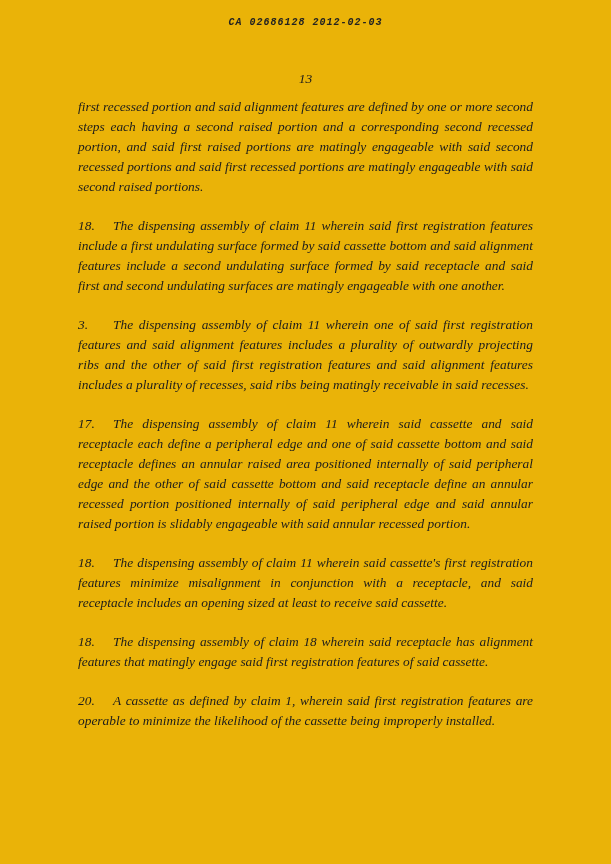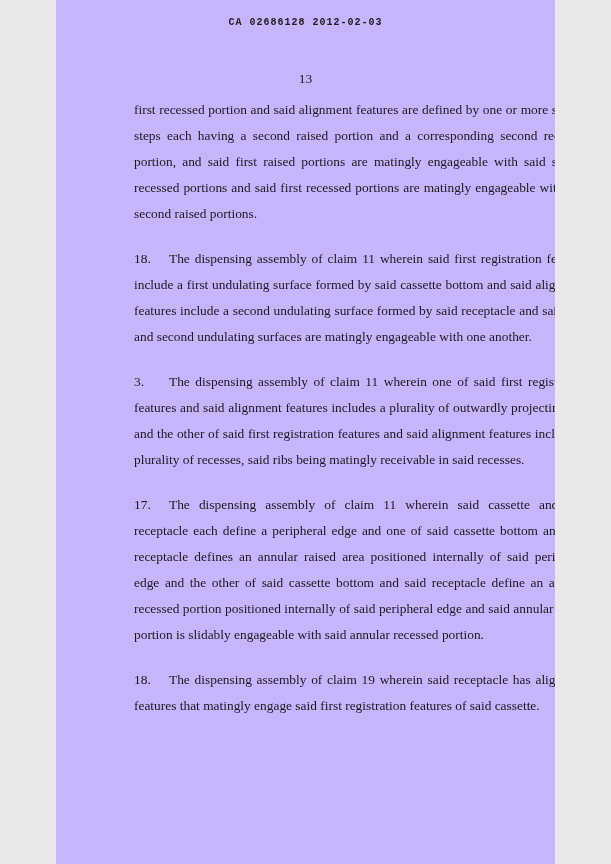--- a/index.html
+++ b/index.html
@@ -2,27 +2,28 @@
 <html><head>
 <meta charset="utf-8">
 <style>
   html, body {
     margin: 0;
     padding: 0;
     background: #e8e8e8;
   }
   .page {
     position: relative;
-    width: 499px;
+    width: 611px;
     height: 864px;
     margin: 0 auto;
-    background: #c4b5fd;
+    background: #eab308;
     overflow: hidden;
     font-family: "Liberation Serif", serif;
     color: #1c1c1c;
+    font-style: italic;
   }
   .doc-header {
     position: absolute;
     top: 17px;
     left: 0;
     width: 100%;
     text-align: center;
     font-family: "Liberation Mono", "DejaVu Sans Mono", monospace;
     font-size: 10px;
     font-weight: bold;
@@ -37,21 +38,21 @@
     text-align: center;
     font-size: 13.5px;
     color: #1c1c1c;
   }
   .body-text {
     position: absolute;
     top: 97px;
     left: 78px;
     width: 455px;
     font-size: 13.4px;
-    line-height: 26px;
+    line-height: 20px;
   }
   .body-text p {
     margin: 0 0 19px 0;
     text-align: justify;
     text-align-last: left;
   }
   .claim-num {
     display: inline-block;
     width: 35px;
   }
@@ -68,19 +69,21 @@
   <div class="body-text">
 
     <p>first recessed portion and said alignment features are defined by one or more second steps each having a second raised portion and a corresponding second recessed portion, and said first raised portions are matingly engageable with said second recessed portions and said first recessed portions are matingly engageable with said second raised portions.</p>
 
     <p class="claim"><span class="claim-num">18.</span><span>The dispensing assembly of claim 11 wherein said first registration features include a first undulating surface formed by said cassette bottom and said alignment features include a second undulating surface formed by said receptacle and said first and second undulating surfaces are matingly engageable with one another.</span></p>
 
     <p class="claim"><span class="claim-num">3.</span><span>The dispensing assembly of claim 11 wherein one of said first registration features and said alignment features includes a plurality of outwardly projecting ribs and the other of said first registration features and said alignment features includes a plurality of recesses, said ribs being matingly receivable in said recesses.</span></p>
 
     <p class="claim"><span class="claim-num">17.</span><span>The dispensing assembly of claim 11 wherein said cassette and said receptacle each define a peripheral edge and one of said cassette bottom and said receptacle defines an annular raised area positioned internally of said peripheral edge and the other of said cassette bottom and said receptacle define an annular recessed portion positioned internally of said peripheral edge and said annular raised portion is slidably engageable with said annular recessed portion.</span></p>
 
+    <p class="claim"><span class="claim-num">18.</span><span>The dispensing assembly of claim 11 wherein said cassette's first registration features minimize misalignment in conjunction with a receptacle, and said receptacle includes an opening sized at least to receive said cassette.</span></p>
 
-    <p class="claim"><span class="claim-num">18.</span><span>The dispensing assembly of claim 19 wherein said receptacle has alignment features that matingly engage said first registration features of said cassette.</span></p>
+    <p class="claim"><span class="claim-num">18.</span><span>The dispensing assembly of claim 18 wherein said receptacle has alignment features that matingly engage said first registration features of said cassette.</span></p>
 
+    <p class="claim"><span class="claim-num">20.</span><span>A cassette as defined by claim 1, wherein said first registration features are operable to minimize the likelihood of the cassette being improperly installed.</span></p>
 
   </div>
 
 </div>
 
 </body></html>

